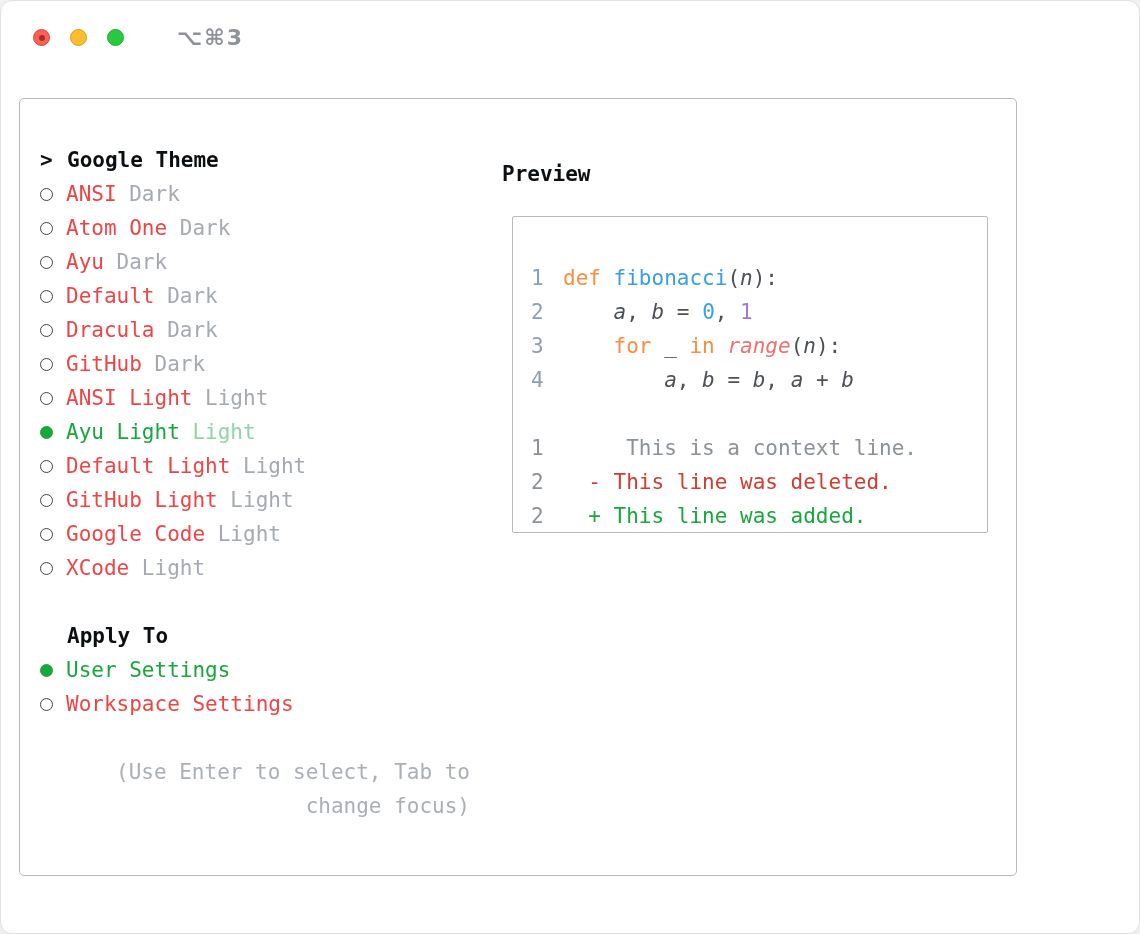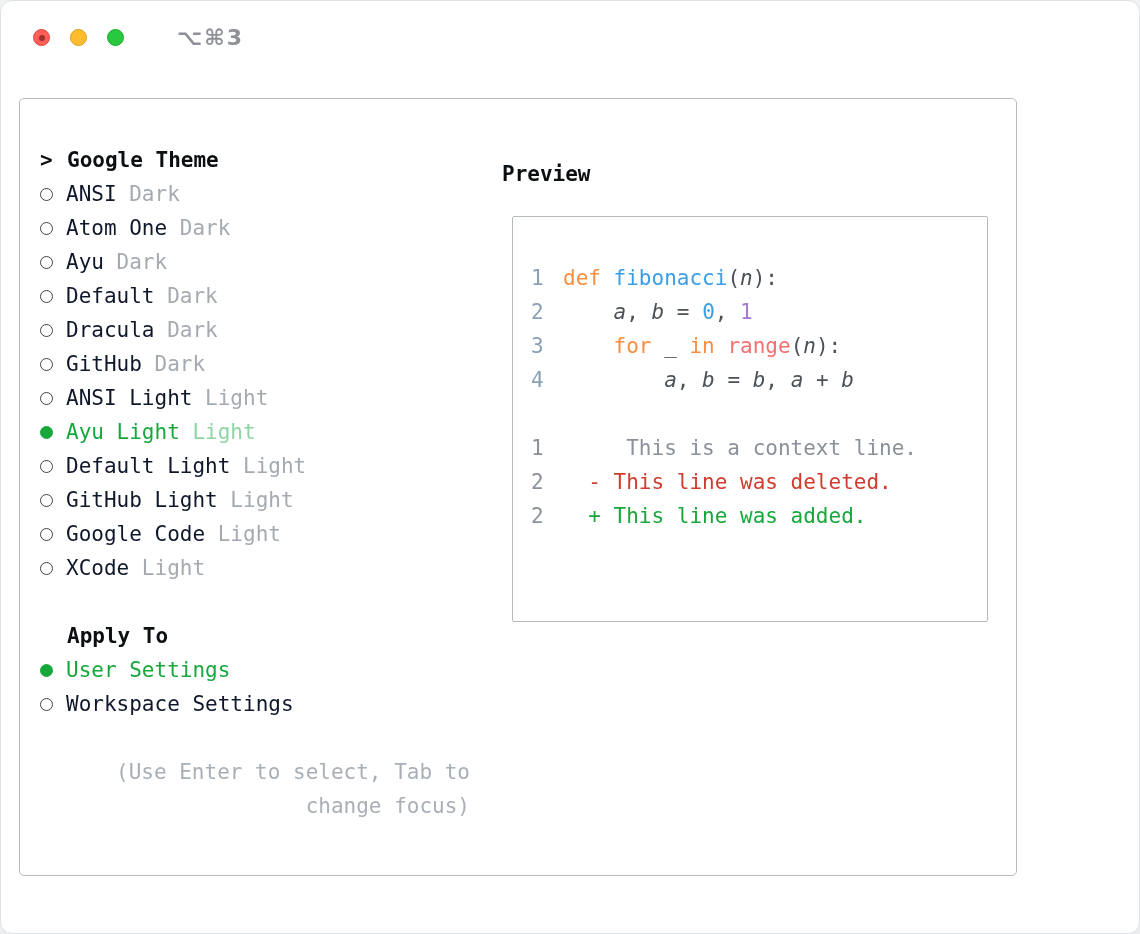--- a/index.html
+++ b/index.html
@@ -59,43 +59,43 @@
     font-weight: bold; color: #0c0f12;
     height: 34px; display: flex; align-items: center;
   }
   .prefix { display: inline-block; width: 27px; }
   .row { display: flex; align-items: center; height: 34px; cursor: default; }
   .bullet {
     flex: 0 0 13px; width: 13px; height: 13px; border-radius: 50%;
     border: 1.5px solid #3f4449; margin-right: 13px;
   }
   .row.selected .bullet { background: var(--selected-green, #17a83c); border-color: var(--selected-green, #17a83c); }
-  .name { color: #0f172a; white-space: pre; }
+  .name { color: #ef4444; white-space: pre; }
   .variant { color: #a4aab0; margin-left: 1ch; white-space: pre; }
   .row.selected .name    { color: var(--selected-green, #17a83c); }
   .row.selected .variant { color: var(--selected-green-soft, #8ed5a4); }
   .apply-heading { margin-top: 34px; padding-left: 27px; }
   .help { margin-top: 34px; width: 430px; color: #a9afb6; text-align: right; }
   
   .preview-col { position: absolute; left: 482px; top: 58px; width: 505px; font-size: 21px; line-height: 34px; }
   .preview-box {
     margin-top: 25px; margin-left: 10px;
-    width: 476px; height: 406px;
+    width: 476px; height: 317px;
     border: 1.5px solid #b6bbc0; border-radius: 2px;
     padding: 44px 0 2px 18px; overflow: hidden;
     background: #ffffff;
   }
   .code-line, .diff-line { white-space: pre; height: 34px; line-height: 34px; font-size: 21px; }
   .ln { display: inline-block; width: 32px; color: var(--line-number-blue, #8aa0b5); }
   .diff-line .ln { color: var(--line-number-gray, #8a9199); }
   .tok.plain { color: var(--code-plain, #4b5157); }
   .tok.var   { color: var(--code-plain, #4b5157); font-style: italic; }
   .tok.kw    { color: var(--keyword-orange, #fa8d3e); }
   .tok.fn    { color: var(--function-blue, #399ee6); }
-  .tok.call  { color: var(--call-coral, #f07171); }
+  .tok.call  { color: var(--call-coral, #f07171); font-style: italic; }
   .tok.num-blue   { color: var(--number-blue, #399ee6); }
   .tok.num-purple { color: var(--number-purple, #a37acc); }
   .blank-line { height: 34px; }
   .diff-line.context .diff-text { color: var(--context-gray, #8a9199); }
   .diff-line.deleted .diff-text { color: var(--deleted-red, #d23b2f); }
   .diff-line.added   .diff-text { color: var(--added-green, #17a83c); }
 </style>
 </head>
 <body>
 

